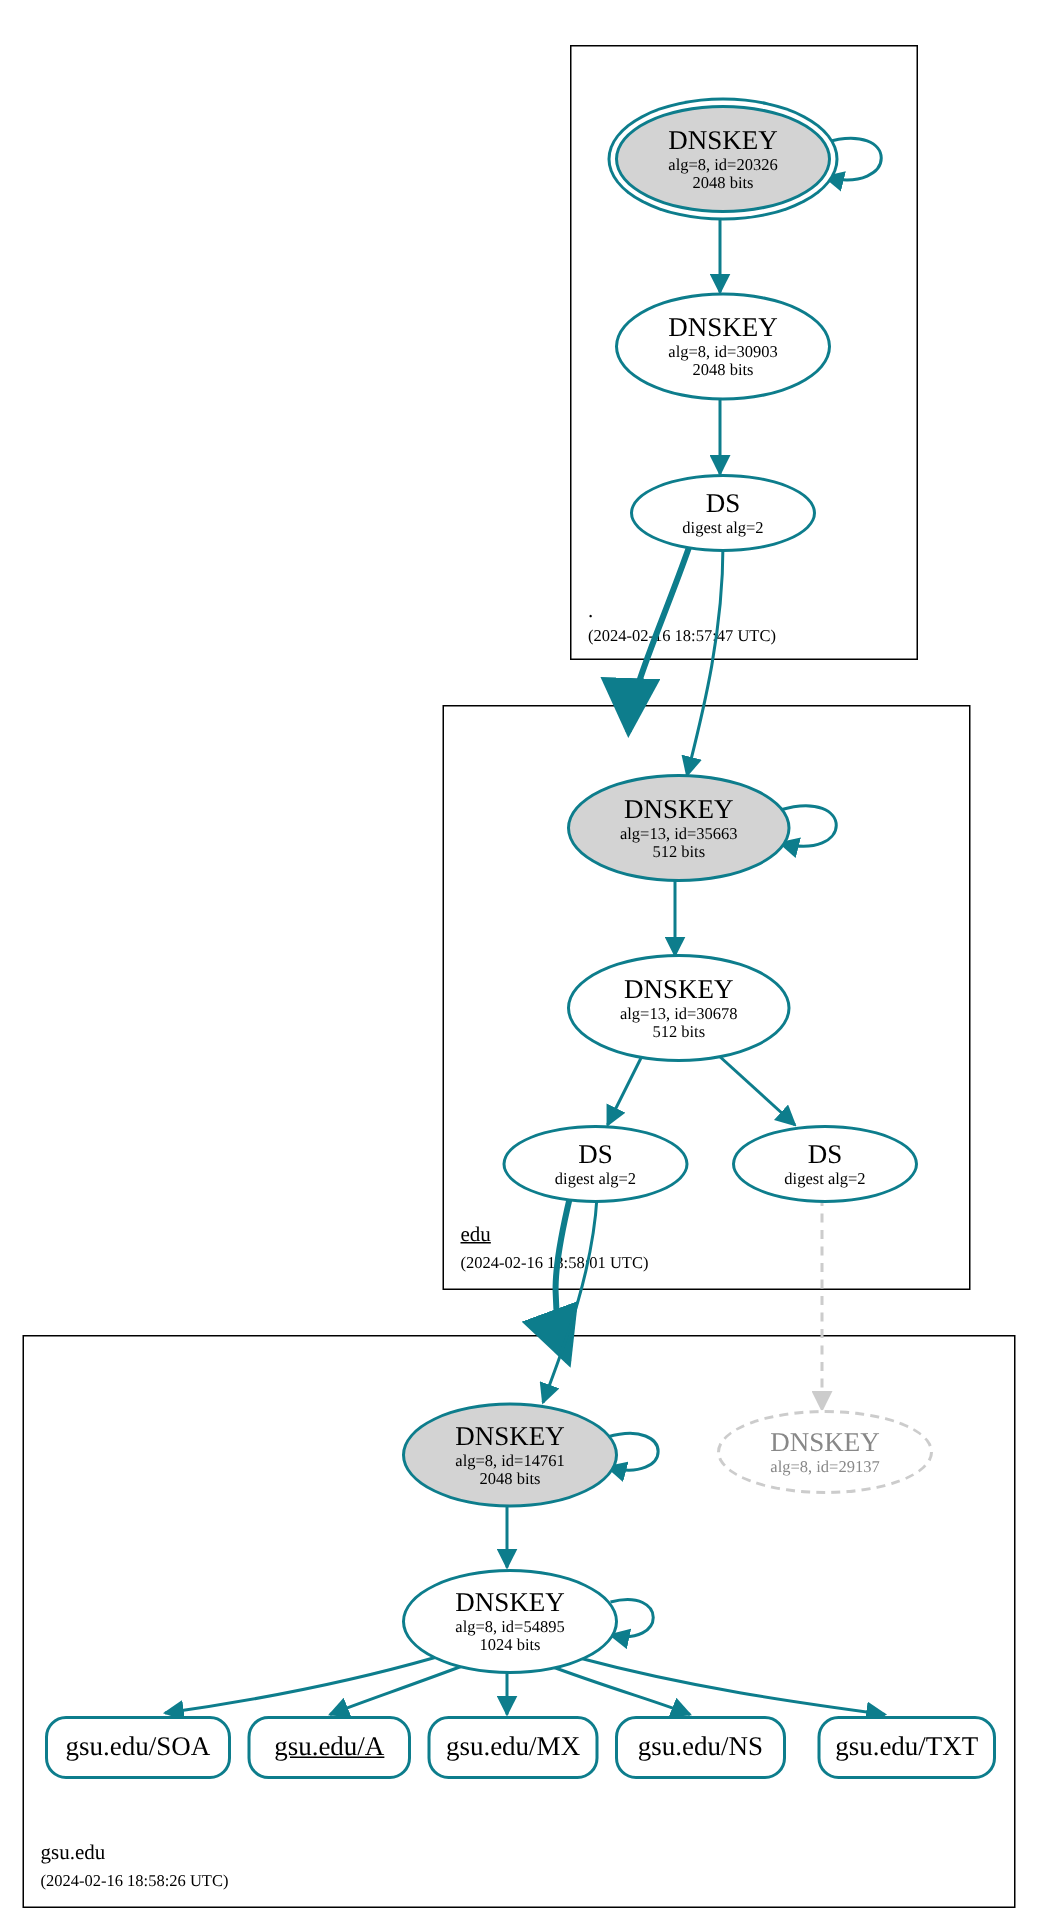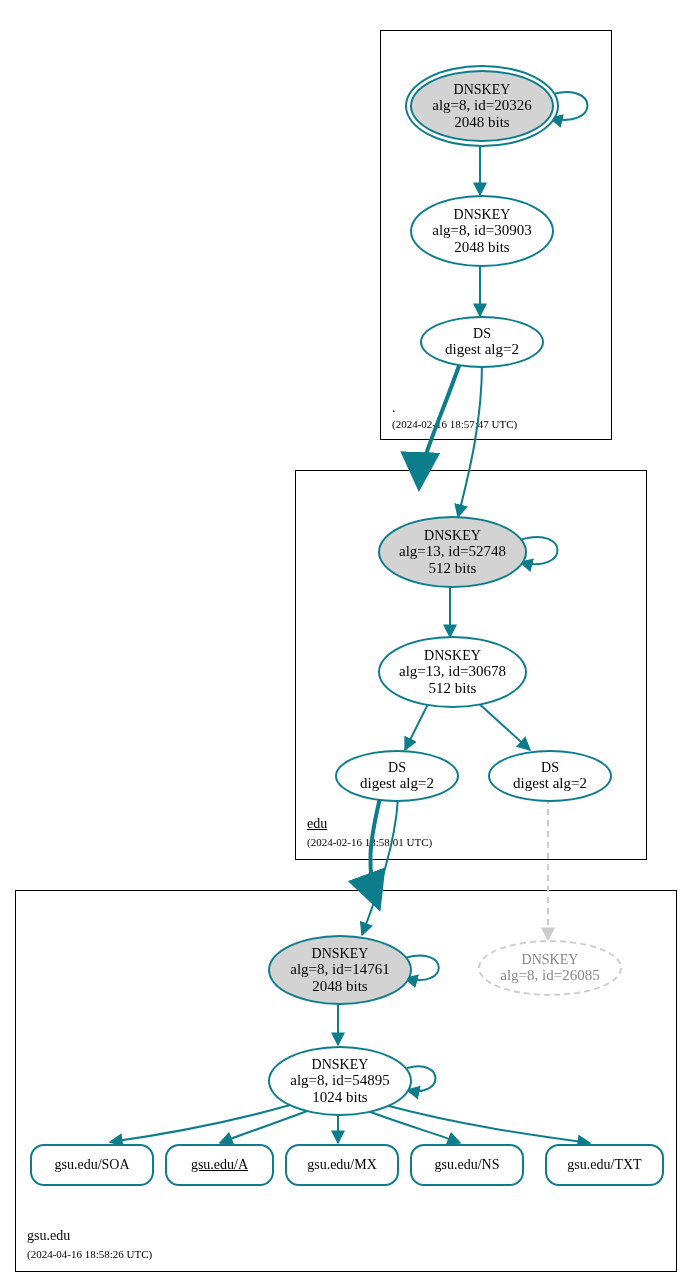--- a/index.html
+++ b/index.html
@@ -47,25 +47,25 @@
     border: 2px dashed #ccc;
     color: #888;
   }
   .node.double {
     box-shadow: 0 0 0 3px white, 0 0 0 5px #0d7d8c;
   }
   .node.rect {
     border-radius: 14px;
   }
   .title {
-    font-size: 14px;
+    font-size: 18px;
     color: #000;
   }
   .sub {
-    font-size: 15px;
+    font-size: 11px;
     color: #000;
     text-align: center;
   }
   .dashed .title, .dashed .sub { color: #888; }
   svg.edges {
     position: absolute;
     top: 0; left: 0;
     width: 691px; height: 1278px;
     pointer-events: none;
   }
@@ -76,21 +76,21 @@
 <div class="zone-box" style="left:380px; top:30px; width:230px; height:408px;"></div>
 <div class="zone-label" style="left:392px; top:400px;">.</div>
 <div class="zone-timestamp" style="left:392px; top:418px;">(2024-02-16 18:57:47 UTC)</div>
 
 <div class="zone-box" style="left:295px; top:470px; width:350px; height:388px;"></div>
 <div class="zone-label" style="left:307px; top:816px;text-decoration:underline;">edu</div>
 <div class="zone-timestamp" style="left:307px; top:836px;">(2024-02-16 18:58:01 UTC)</div>
 
 <div class="zone-box" style="left:15px; top:890px; width:660px; height:380px;"></div>
 <div class="zone-label" style="left:27px; top:1228px;">gsu.edu</div>
-<div class="zone-timestamp" style="left:27px; top:1248px;">(2024-04-16 18:58:26 UTC)</div>
+<div class="zone-timestamp" style="left:27px; top:1248px;">(2024-02-16 18:58:26 UTC)</div>
 
 <svg class="edges">
   <defs>
     <marker id="arrow" viewBox="0 0 10 10" refX="9" refY="5" markerWidth="7" markerHeight="7" orient="auto-start-reverse">
       <path d="M 0 0 L 10 5 L 0 10 z" fill="#0d7d8c"></path>
     </marker>
     <marker id="arrowBig" viewBox="0 0 10 10" refX="9" refY="5" markerWidth="10" markerHeight="10" orient="auto-start-reverse">
       <path d="M 0 0 L 10 5 L 0 10 z" fill="#0d7d8c"></path>
     </marker>
     <marker id="arrowGray" viewBox="0 0 10 10" refX="9" refY="5" markerWidth="7" markerHeight="7" orient="auto-start-reverse">
@@ -143,21 +143,21 @@
   <div class="sub">alg=8, id=30903</div>
   <div class="sub">2048 bits</div>
 </div>
 <div class="node ellipse" style="left:420px; top:316px; width:120px; height:48px;">
   <div class="title">DS</div>
   <div class="sub">digest alg=2</div>
 </div>
 
 <div class="node ellipse filled" style="left:378px; top:516px; width:145px; height:68px;">
   <div class="title">DNSKEY</div>
-  <div class="sub">alg=13, id=52748</div>
+  <div class="sub">alg=13, id=35663</div>
   <div class="sub">512 bits</div>
 </div>
 <div class="node ellipse" style="left:378px; top:636px; width:145px; height:68px;">
   <div class="title">DNSKEY</div>
   <div class="sub">alg=13, id=30678</div>
   <div class="sub">512 bits</div>
 </div>
 <div class="node ellipse" style="left:335px; top:750px; width:120px; height:48px;">
   <div class="title">DS</div>
   <div class="sub">digest alg=2</div>
@@ -167,21 +167,21 @@
   <div class="sub">digest alg=2</div>
 </div>
 
 <div class="node ellipse filled" style="left:268px; top:935px; width:140px; height:66px;">
   <div class="title">DNSKEY</div>
   <div class="sub">alg=8, id=14761</div>
   <div class="sub">2048 bits</div>
 </div>
 <div class="node ellipse dashed" style="left:478px; top:940px; width:140px; height:52px;">
   <div class="title">DNSKEY</div>
-  <div class="sub">alg=8, id=26085</div>
+  <div class="sub">alg=8, id=29137</div>
 </div>
 <div class="node ellipse" style="left:268px; top:1046px; width:140px; height:66px;">
   <div class="title">DNSKEY</div>
   <div class="sub">alg=8, id=54895</div>
   <div class="sub">1024 bits</div>
 </div>
 
 <div class="node rect" style="left:30px; top:1144px; width:120px; height:38px;text-align:center;">
   <div class="title">gsu.edu/SOA</div>
 </div>

